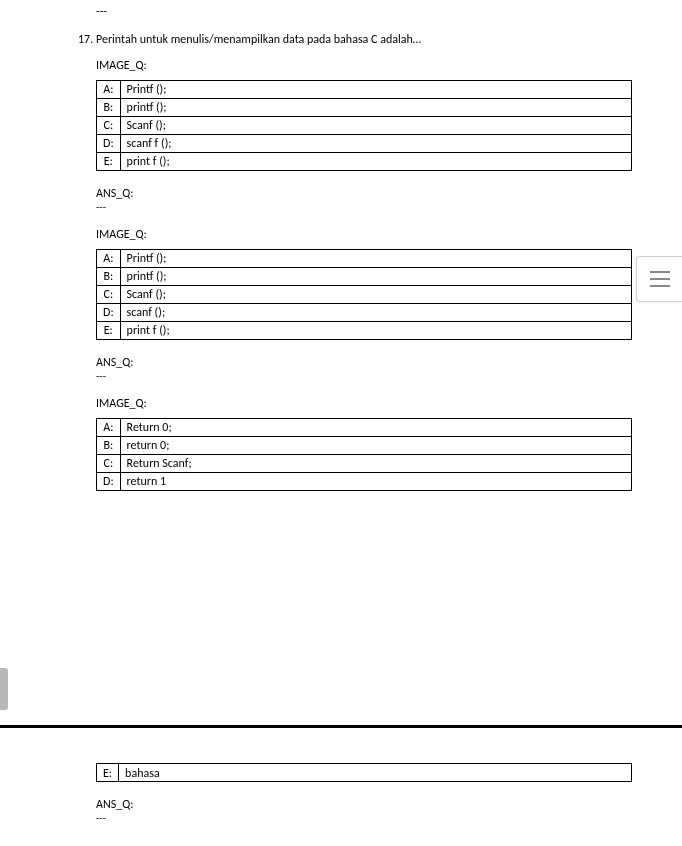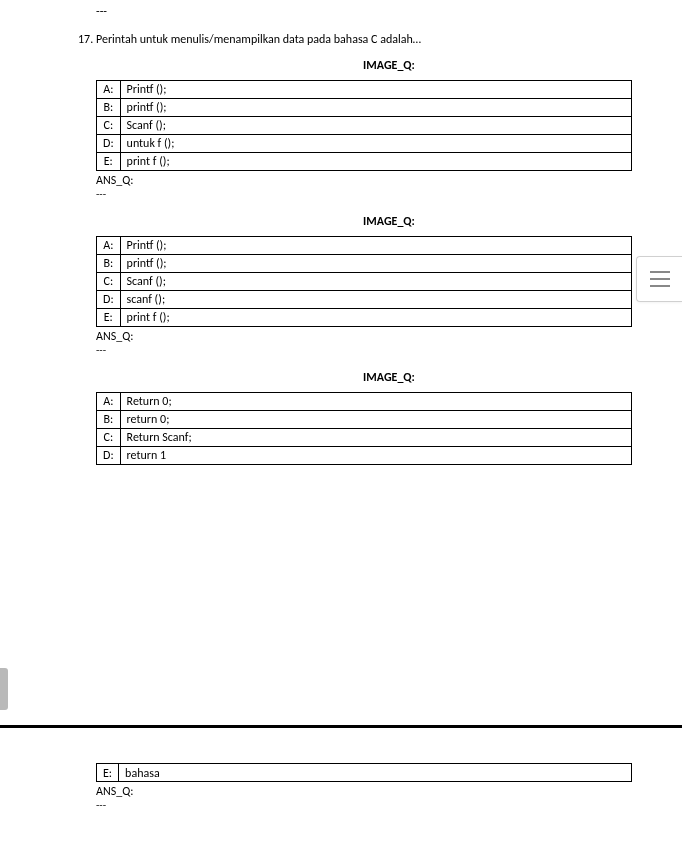--- a/index.html
+++ b/index.html
@@ -37,42 +37,41 @@
     text-indent: -18px;
     padding-left: 34px;
     padding-right: 46px;
     text-align: justify;
     margin-bottom: 10px;
     line-height: 1.3;
   }
   .q-text .num { display: inline-block; width: 18px; text-indent: 0; }
   .q-label {
     margin-left: 96px;
-    font-weight: bold;
+    font-weight: normal;
     margin-bottom: 8px;
-    text-align: center;
   }
   .ans-table {
     margin-left: 96px;
     border-collapse: collapse;
     width: 536px;
   }
   .ans-table td {
     border: 1px solid #000;
     padding: 1px 6px;
     height: 18px;
     vertical-align: middle;
   }
   .ans-table td.letter {
     width: 22px;
     text-align: center;
   }
   .ansq {
     margin-left: 96px;
-    margin-top: 2px;
+    margin-top: 15px;
   }
   .dashes {
     margin-left: 96px;
     font-size: 11px;
   }
   .hamburger {
     position: absolute;
     right: 0;
     top: 256px;
     width: 46px;
@@ -123,21 +122,21 @@
       <tr>
             <td class="letter">B:</td>
             <td>printf ();</td>
           </tr>
       <tr>
             <td class="letter">C:</td>
             <td>Scanf ();</td>
           </tr>
       <tr>
             <td class="letter">D:</td>
-            <td>untuk f ();</td>
+            <td>scanf f ();</td>
           </tr>
       <tr>
             <td class="letter">E:</td>
             <td>print f ();</td>
           </tr>
     </tbody>
       </table>
     <div class="ansq">ANS_Q:</div>
     <div class="dashes">---</div>
   </div>

